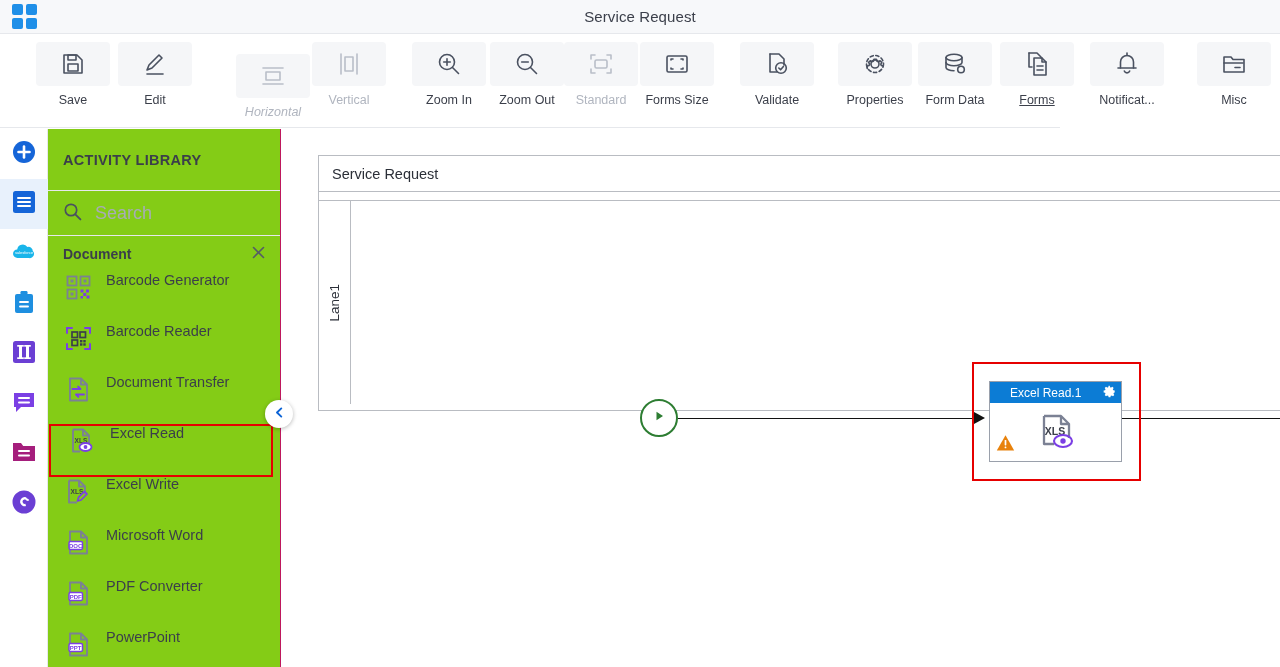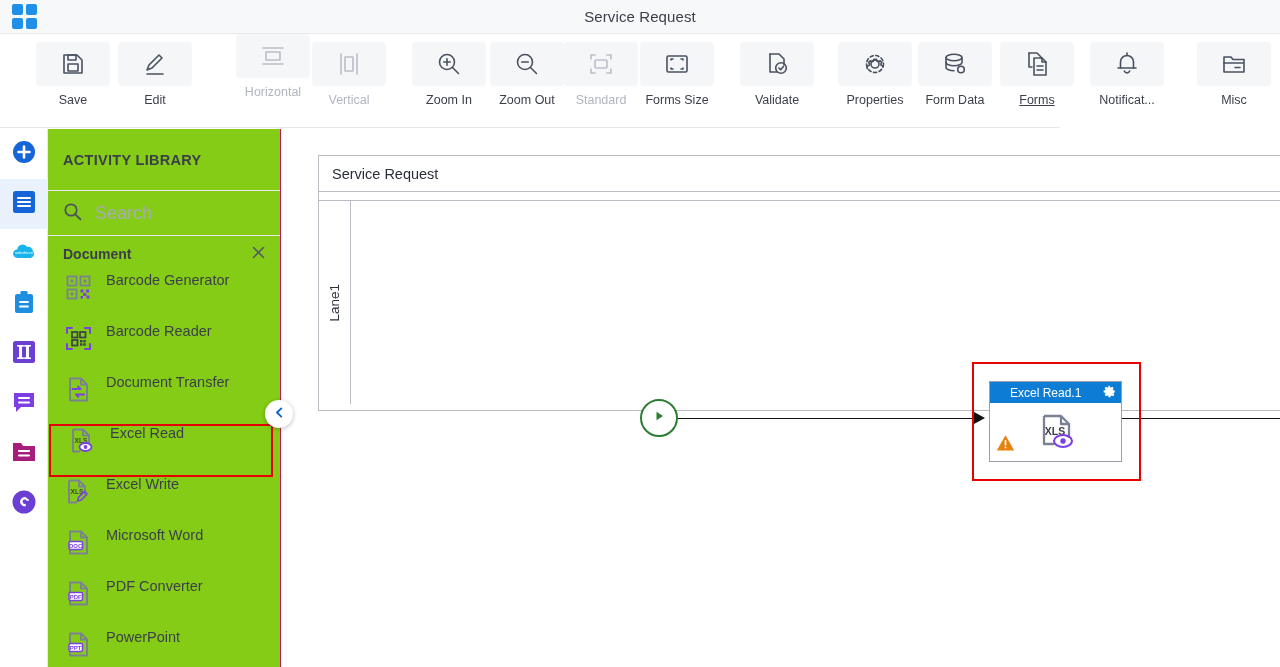--- a/index.html
+++ b/index.html
@@ -219,21 +219,21 @@
     </div>
     <div class="tb-item" style="position: absolute; left: 118px; top: 8px;">
       <div class="tb-icon">
         <svg width="26" height="26" viewBox="0 0 26 26" fill="none">
           <path d="M5 19l2-5 10-10 3 3-10 10-5 2z" stroke="currentColor" stroke-width="1.6" fill="none" stroke-linejoin="round" stroke-linecap="round"></path>
           <line x1="5" y1="23" x2="21" y2="23" stroke="currentColor" stroke-width="1.6" fill="none" stroke-linejoin="round" stroke-linecap="round"></line>
         </svg>
       </div>
       <div class="tb-label">Edit</div>
     </div>
-    <div class="tb-item dis" style="position: absolute; left: 236px; top: 0;">
+    <div class="tb-item dis" style="position: absolute; left: 236px; top: 20px; font-style: italic;">
       <div class="tb-icon">
         <svg width="26" height="26" viewBox="0 0 26 26" fill="none">
           <rect x="6" y="9" width="14" height="8" stroke="currentColor" stroke-width="1.6" fill="none" stroke-linejoin="round" stroke-linecap="round"></rect>
           <line x1="3" y1="5" x2="23" y2="5" stroke="currentColor" stroke-width="1.6" fill="none" stroke-linejoin="round" stroke-linecap="round"></line>
           <line x1="3" y1="21" x2="23" y2="21" stroke="currentColor" stroke-width="1.6" fill="none" stroke-linejoin="round" stroke-linecap="round"></line>
         </svg>
       </div>
       <div class="tb-label">Horizontal</div>
     </div>
     <div class="tb-item dis" style="position: absolute; left: 312px; top: 8px;">

